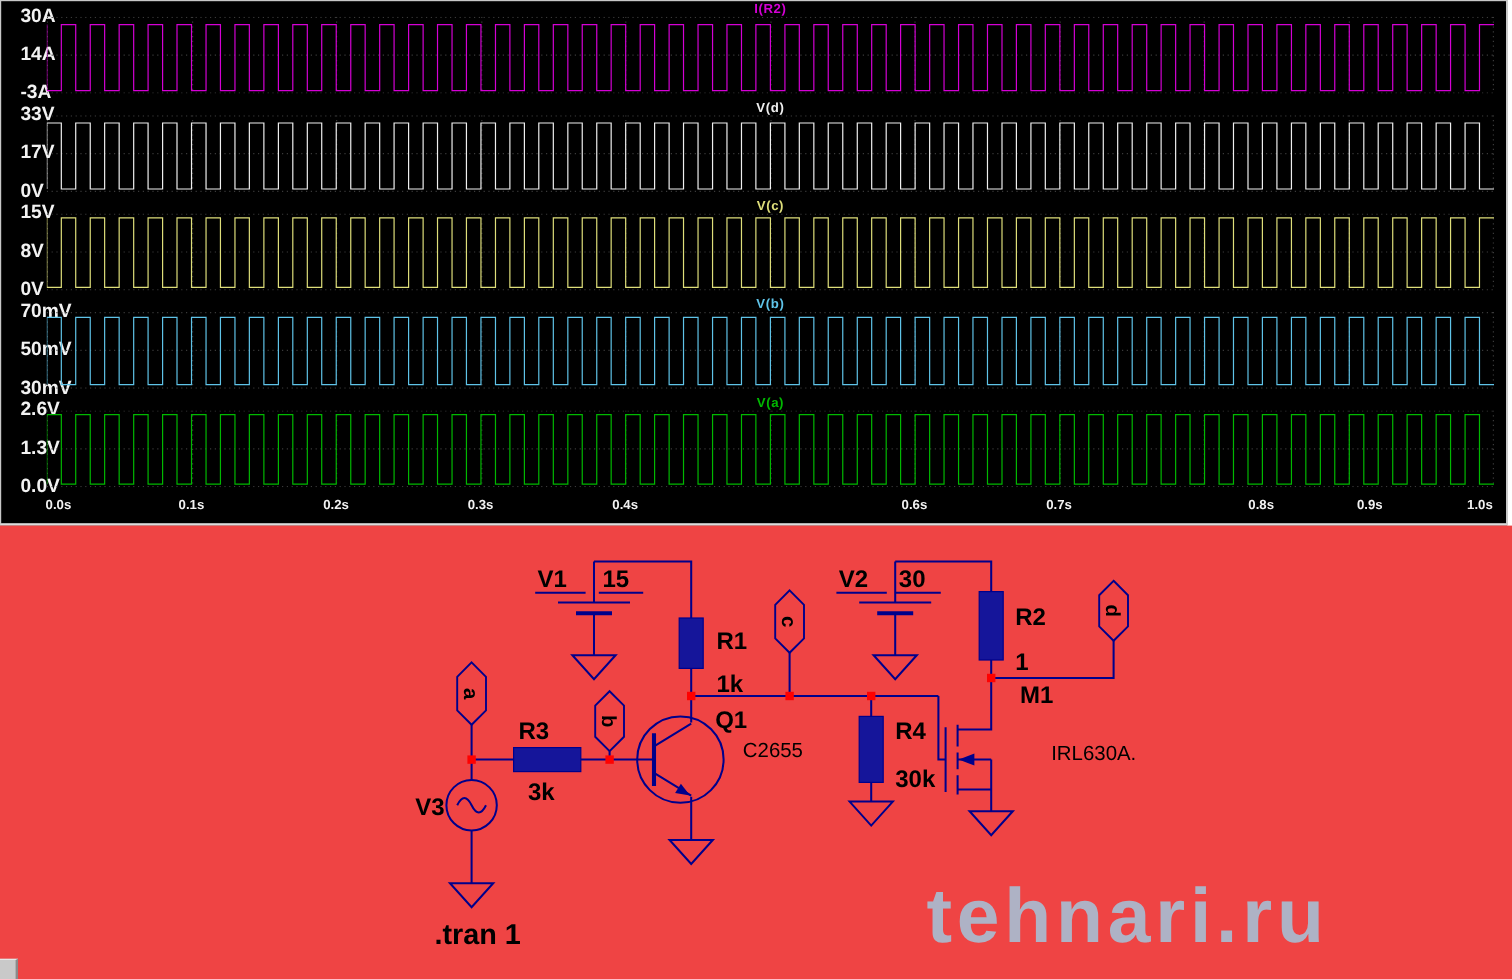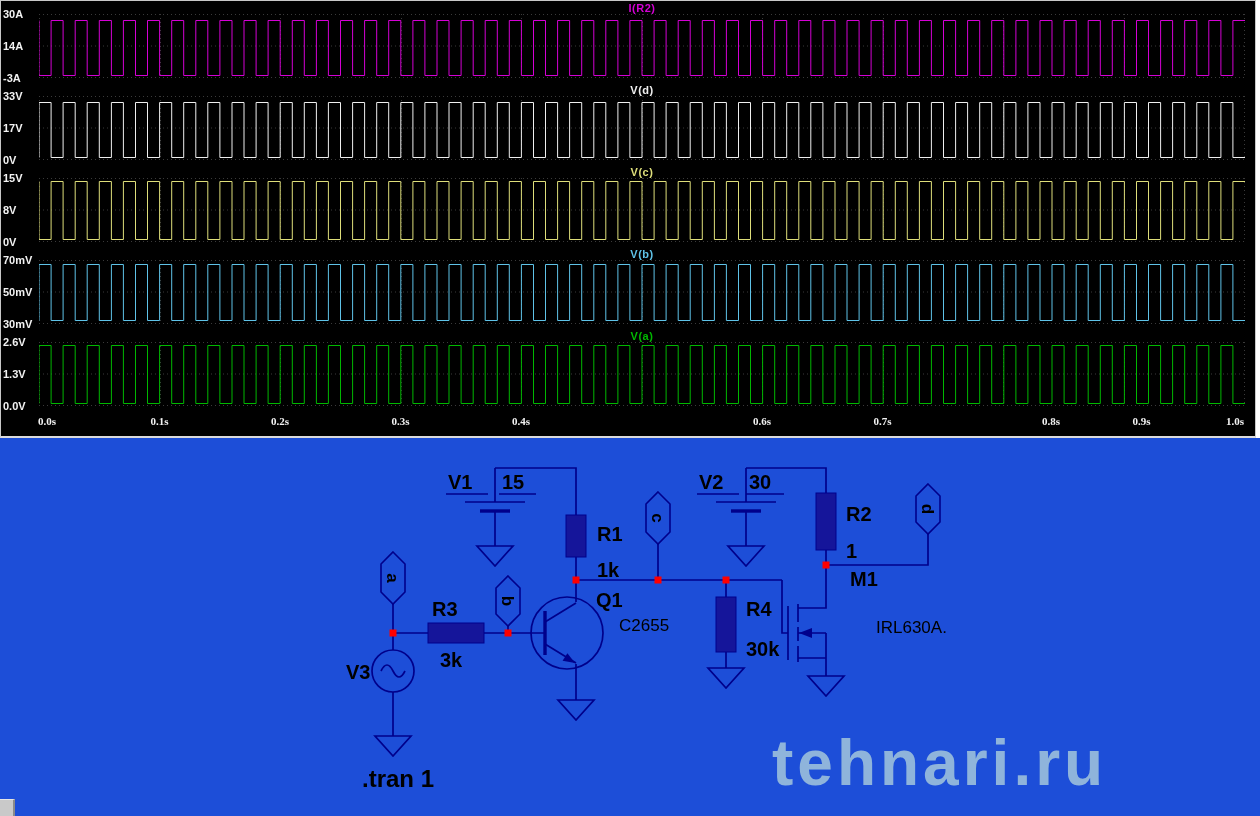--- a/index.html
+++ b/index.html
@@ -9,28 +9,28 @@
   
   .wave-panel{
     position:absolute; left:0; top:0; width:1256px; height:438px;
     background:#000; border:1px solid #c8c8c8; border-bottom:2px solid #dcdcdc;
   }
   .wrow{ position:relative; height:82px; }
   .ptitle{
     position:absolute; top:1px; left:38px; width:1206px; text-align:center;
     font-size:11px; font-weight:bold; letter-spacing:.5px;
   }
-  .yl{ position:absolute; left:2px; color:#f2f2f2; font-size:11px; font-weight:bold; line-height:12px; }
+  .yl{ position:absolute; left:16px; color:#f2f2f2; font-size:16px; font-weight:bold; line-height:12px; }
   .yl.t{ top:7px; } .yl.m{ top:39px; } .yl.b{ top:71px; }
   .plot-area{ position:absolute; left:38px; top:13px; width:1206px; height:64px; }
-  .x-axis{ position:relative; height:24px;font-family:Liberation Serif, serif; }
+  .x-axis{ position:relative; height:24px; }
   .xt{ position:absolute; top:4px; color:#f2f2f2; font-size:11px; font-weight:bold; white-space:nowrap; }
 
   
-  .schematic{ position:absolute; left:0; top:438px; width:1260px; height:378px; background:#1d4ed8; }
+  .schematic{ position:absolute; left:0; top:438px; width:1260px; height:378px; background:#ef4444; }
   .wire{ stroke:#00008b; stroke-width:1.7; fill:none; }
   .thick{ stroke:#00008b; stroke-width:3.4; fill:none; }
   .comp{ fill:#15159a; stroke:#00008b; stroke-width:1; }
   .sym{ stroke:#00008b; stroke-width:1.7; fill:none; }
   .flag{ stroke:#00008b; stroke-width:1.6; fill:none; }
   .dot{ fill:#ff0000; }
   .lbl{ font:bold 20px "Liberation Sans", sans-serif; fill:#000; }
   .sub{ font:17px "Liberation Sans", sans-serif; fill:#000; }
   .netl{ font:bold 17px "Liberation Sans", sans-serif; fill:#000; }
   .dir{ font:bold 24px "Liberation Sans", sans-serif; fill:#000; }

